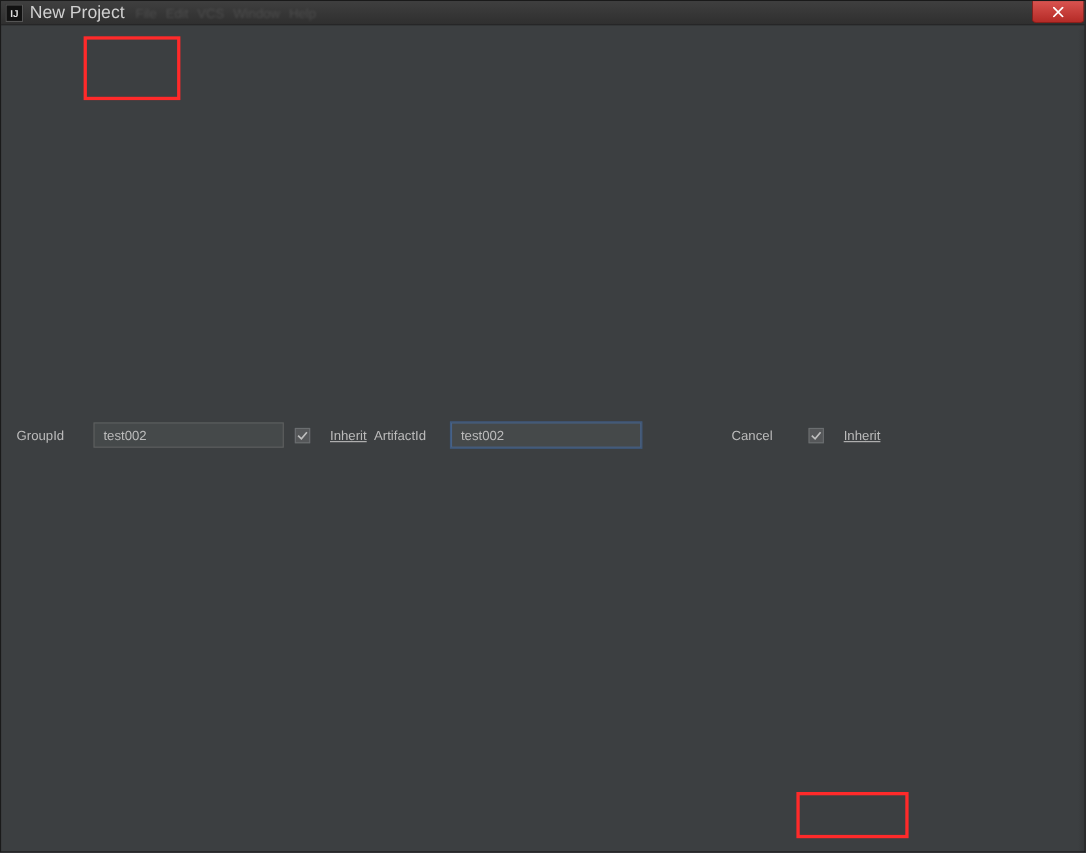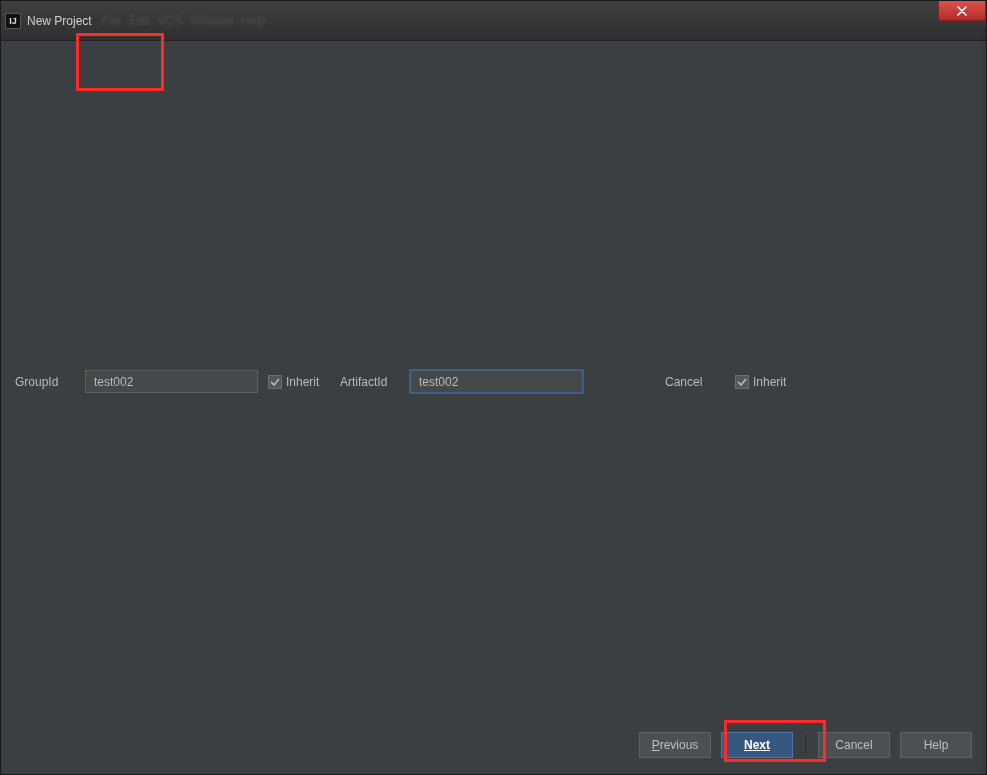--- a/index.html
+++ b/index.html
@@ -6,35 +6,35 @@
   html, body { width: 987px; height: 775px; font-family: "Segoe UI", Arial, sans-serif; font-size: 12px; background: #3c3f41; overflow: hidden; }
   .window {
     width: 987px; height: 775px;
     background: #3c3f41;
     border: 1px solid #1a1a1a;
     display: flex; flex-direction: column;
     position: relative;
   }
   
   .titlebar {
-    height: 40px;
+    height: 22px;
     background: linear-gradient(to bottom, #3f3f3f, #2f2f2f);
     border-bottom: 1px solid #222;
     display: flex; align-items: center;
     padding-left: 4px;
     color: #d0d0d0;
     position: relative;
   }
   .titlebar .app-icon {
     width: 16px; height: 16px; margin-right: 6px;
     background: #111; border: 1px solid #555;
     display: flex; align-items: center; justify-content: center;
     font-weight: bold; font-size: 9px; color: #ddd;
   }
-  .titlebar .title { font-size: 12px; }
+  .titlebar .title { font-size: 16px; }
   .titlebar .blurred {
     margin-left: 10px; display: flex; gap: 8px; opacity: 0.18;
     font-size: 12px; color: #aaa;
     filter: blur(1.2px);
   }
   .titlebar .close-btn {
     position: absolute; right: 0; top: 0;
     width: 48px; height: 20px;
     background: linear-gradient(to bottom, #d9534f, #b52b27);
     border: 1px solid #8a1f1b;
@@ -72,23 +72,24 @@
     padding: 0 8px;
     font-size: 12px;
     outline: none;
   }
   .form-input.focused {
     border: 1px solid #466288;
     box-shadow: 0 0 0 1px #3f5a7f;
   }
   .inherit-block {
     width: 72px;
-    display: flex; align-items: center; gap: 4px;
+    display: flex; align-items: center; gap: 18px;
     color: #bbbbbb;
     flex-shrink: 0;
+    text-decoration: underline;
   }
   .inherit-spacer { width: 72px; flex-shrink: 0; }
   .checkbox {
     width: 14px; height: 14px;
     background: #555759;
     border: 1px solid #6b6e70;
     display: inline-flex; align-items: center; justify-content: center;
     cursor: pointer;
     position: relative;
   }
@@ -188,29 +189,18 @@
           <svg class="chk-mark" viewBox="0 0 10 10">
               <path d="M1 5 L4 8 L9 2" stroke="#bfbfbf" stroke-width="1.5" fill="none"></path>
             </svg>
         </span>
         <span>Inherit</span>
       </div>
     </div>
 
   </div>
 
-  <div class="button-bar">
-    <button class="btn">
-        <span><span class="ul">P</span><span>revious</span></span>
-      </button>
-    <button class="btn primary">
-        <span class="ul">Next</span>
-      </button>
-    <span class="sep"></span>
-    <button class="btn">Cancel</button>
-    <button class="btn">Help</button>
-  </div>
 
   <div class="hl-box hl-top"></div>
   <div class="hl-box hl-bottom"></div>
 
   <div class="right-edge"></div>
 </div>
 
 </body></html>

